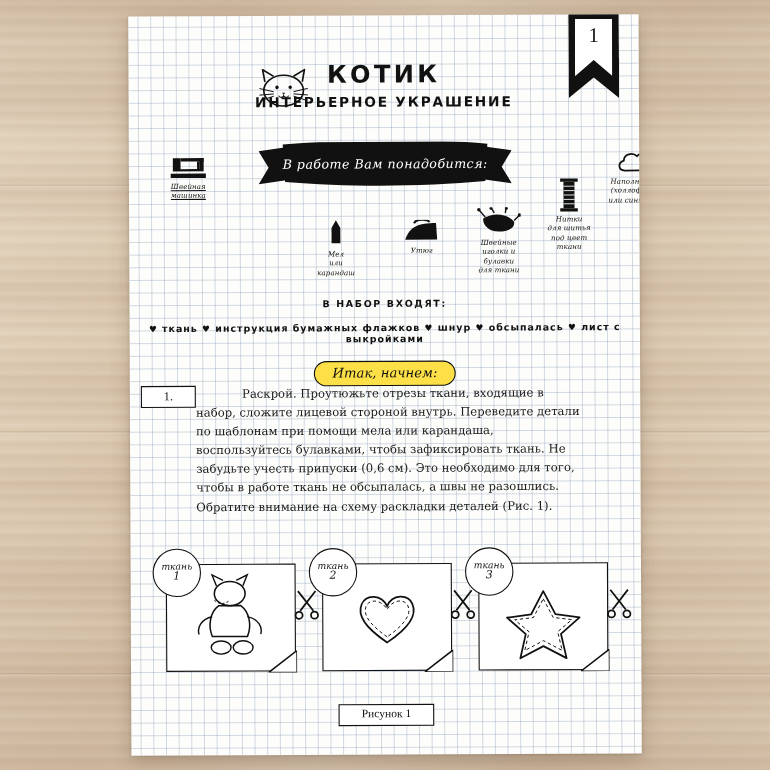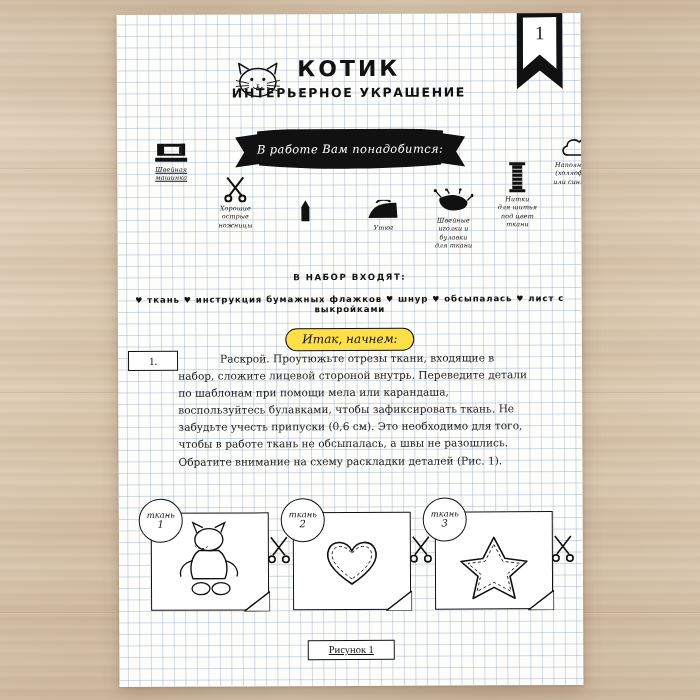--- a/index.html
+++ b/index.html
@@ -134,21 +134,21 @@
     display:flex;flex-direction:column;align-items:center;justify-content:center;
     font-family:"DejaVu Serif", serif;font-style:italic;font-size:8.4px;line-height:1.05;color:#111;
   }
   .tag b{font-weight:normal;font-size:10px;}
   .scissors{position:absolute;right:-22px;top:22px;}
 
   
   .fig-caption{
     position:absolute;left:50%;transform:translateX(-50%);top:626px;
     border:1.3px solid #111;background:#fff;padding:3px 20px 4px;
-    font-family:"Liberation Serif", serif;font-size:10.5px;color:#111;text-decoration:underline;
+    font-family:"Liberation Serif", serif;font-size:10.5px;color:#111;
   }
 </style>
 </head>
 <body>
 
 <div id="root">
 
   <div class="wood"></div>
   <div class="plank-line" style="top:168px"></div>
   <div class="plank-line" style="top:392px"></div>
@@ -189,33 +189,26 @@
       <div class="tool" style="left:6px;top:123px;text-decoration:underline;">
         <svg width="40" height="26" viewBox="0 0 40 26">
           <path d="M4 20 H36 V24 H4 Z" fill="#111"></path>
           <path d="M6 6 H13 V16 H30 V6 H34 V18 H6 Z" fill="#111"></path>
           <path d="M13 6 H34 V9 H13 Z" fill="#111"></path>
           <rect x="28" y="9" width="2" height="7" fill="#111"></rect>
         </svg>
         <div class="cap">Швейная<br>машинка</div>
       </div>
 
-      <div class="tool" style="left:70px;top:160px;">
-        <svg width="26" height="28" viewBox="0 0 26 28">
-          <path d="M5 3 L19 21 M21 3 L7 21" stroke="#111" stroke-width="2" fill="none"></path>
-          <circle cx="6" cy="24" r="3" fill="none" stroke="#111" stroke-width="2"></circle>
-          <circle cx="20" cy="24" r="3" fill="none" stroke="#111" stroke-width="2"></circle>
-        </svg>
-        <div class="cap">Хорошие<br>острые<br>ножницы</div>
-      </div>
 
       <div class="tool" style="left:140px;top:185px;">
         <svg width="14" height="26" viewBox="0 0 14 26">
           <path d="M7 1 L11 8 L11 22 L3 22 L3 8 Z" fill="#111"></path>
         </svg>
+        <div class="cap">Мел<br>или<br>карандаш</div>
       </div>
 
       <div class="tool" style="left:218px;top:186px;">
         <svg width="34" height="22" viewBox="0 0 34 22">
           <path d="M2 18 C6 6 14 3 30 3 L31 18 Z" fill="#111"></path>
           <path d="M10 3 C12 -1 22 -1 24 2" stroke="#111" stroke-width="2" fill="none"></path>
         </svg>
         <div class="cap">Утюг</div>
       </div>
 

